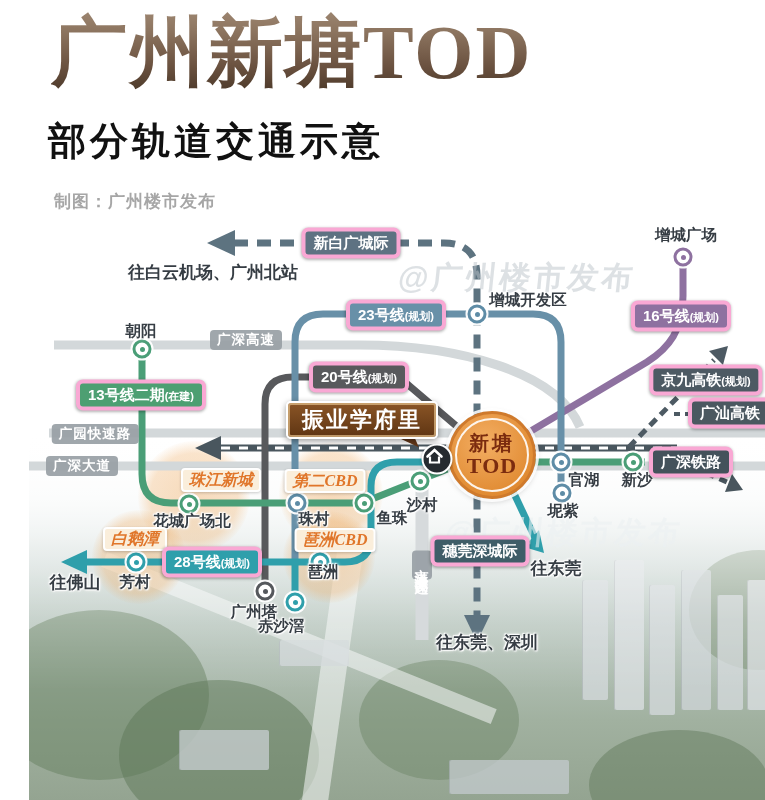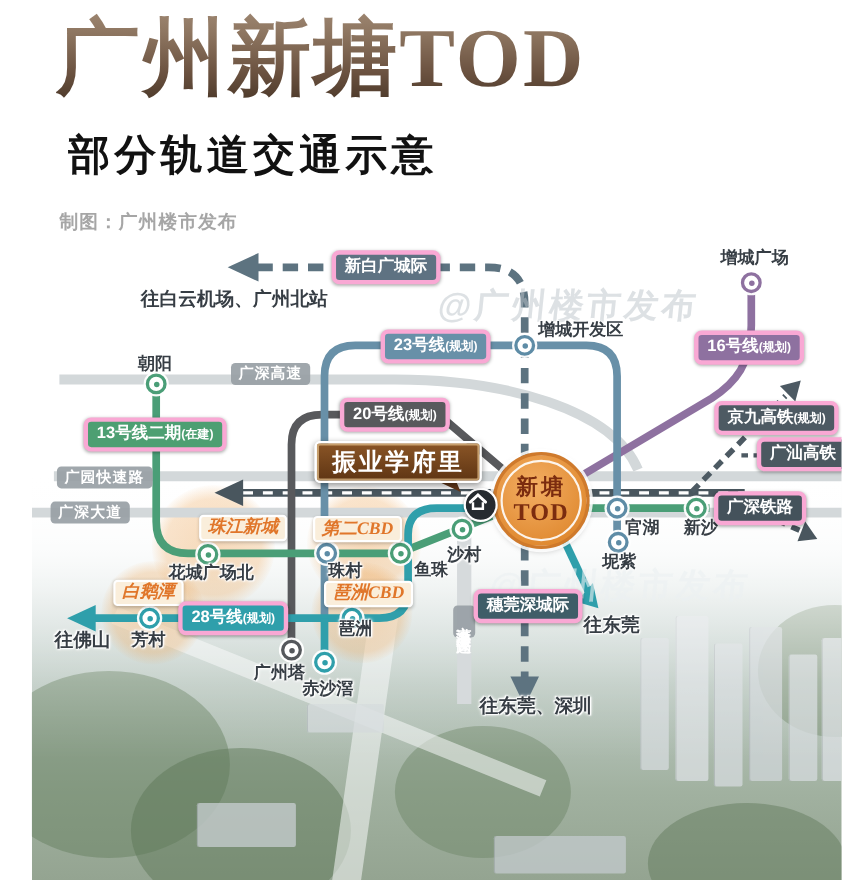--- a/index.html
+++ b/index.html
@@ -7,21 +7,21 @@
           font-family:"Liberation Sans","DejaVu Sans",sans-serif;margin-left:29px;}
 
   
   .title{position:absolute;left:22px;top:2px;font-family:"Liberation Serif","DejaVu Serif",serif;
          font-weight:900;font-size:76px;letter-spacing:2px;color:#5f4a37;white-space:nowrap;}
   @supports (-webkit-background-clip:text){
     .title{background:linear-gradient(180deg,#a38c77 0%,#8d examine 0%,#8d7560 28%,#6b5240 62%,#3d2d1f 100%);
            background:linear-gradient(180deg,#a38c77 0%,#8d7560 28%,#6b5240 62%,#3d2d1f 100%);
            -webkit-background-clip:text;background-clip:text;color:transparent;}
   }
-  .subtitle{position:absolute;left:33px;top:116px;font-family:Liberation Serif, serif;
+  .subtitle{position:absolute;left:19px;top:116px;font-family:Liberation Serif, serif;
             font-weight:900;font-size:38px;letter-spacing:4px;color:#111;}
   .credit{position:absolute;left:25px;top:190px;font-size:17px;font-weight:700;color:#a6a6a6;letter-spacing:1px;}
 
   
   .photo{position:absolute;left:0;top:430px;width:765px;height:370px;
          background:linear-gradient(180deg,rgba(238,242,243,0) 0px,rgba(226,233,233,.55) 70px,
                     #ccd7d3 150px,#b4c2b8 220px,#a1b1a0 290px,#94a491 370px);}
   .bld,.veg,.rd{position:absolute;}
   .bld{background:#d6dbde;opacity:.75;border-radius:2px;box-shadow:1px 0 0 rgba(120,130,135,.35) inset;}
   .veg{border-radius:50%;opacity:.5;}
@@ -186,21 +186,21 @@
   <div class="st-label" style="left:499px;top:300px;">增城开发区</div>
   <div class="st-label" style="left:555px;top:480px;">官湖</div>
   <div class="st-label" style="left:608px;top:480px;">新沙</div>
   <div class="st-label" style="left:534px;top:511px;">坭紫</div>
   <div class="st-label" style="left:163px;top:521px;">花城广场北</div>
   <div class="st-label" style="left:285px;top:519px;">珠村</div>
   <div class="st-label" style="left:363px;top:518px;">鱼珠</div>
   <div class="st-label" style="left:393px;top:505px;">沙村</div>
   <div class="st-label" style="left:106px;top:582px;">芳村</div>
   <div class="st-label" style="left:294px;top:572px;">琶洲</div>
-  <div class="st-label" style="left:269px;top:626px;">赤沙滘</div>
+  <div class="st-label" style="left:252px;top:626px;">赤沙滘</div>
   <div class="st-label" style="left:225px;top:612px;">广州塔</div>
 
   <div class="dest" style="left:184px;top:272px;">往白云机场、广州北站</div>
   <div class="dest" style="left:46px;top:582px;">往佛山</div>
   <div class="dest" style="left:527px;top:568px;">往东莞</div>
   <div class="dest" style="left:458px;top:642px;">往东莞、深圳</div>
 
   <div class="rbadge" style="left:217px;top:340px;">广深高速</div>
   <div class="rbadge" style="left:66px;top:434px;text-align:center;">广园快速路</div>
   <div class="rbadge" style="left:53px;top:466px;">广深大道</div>

